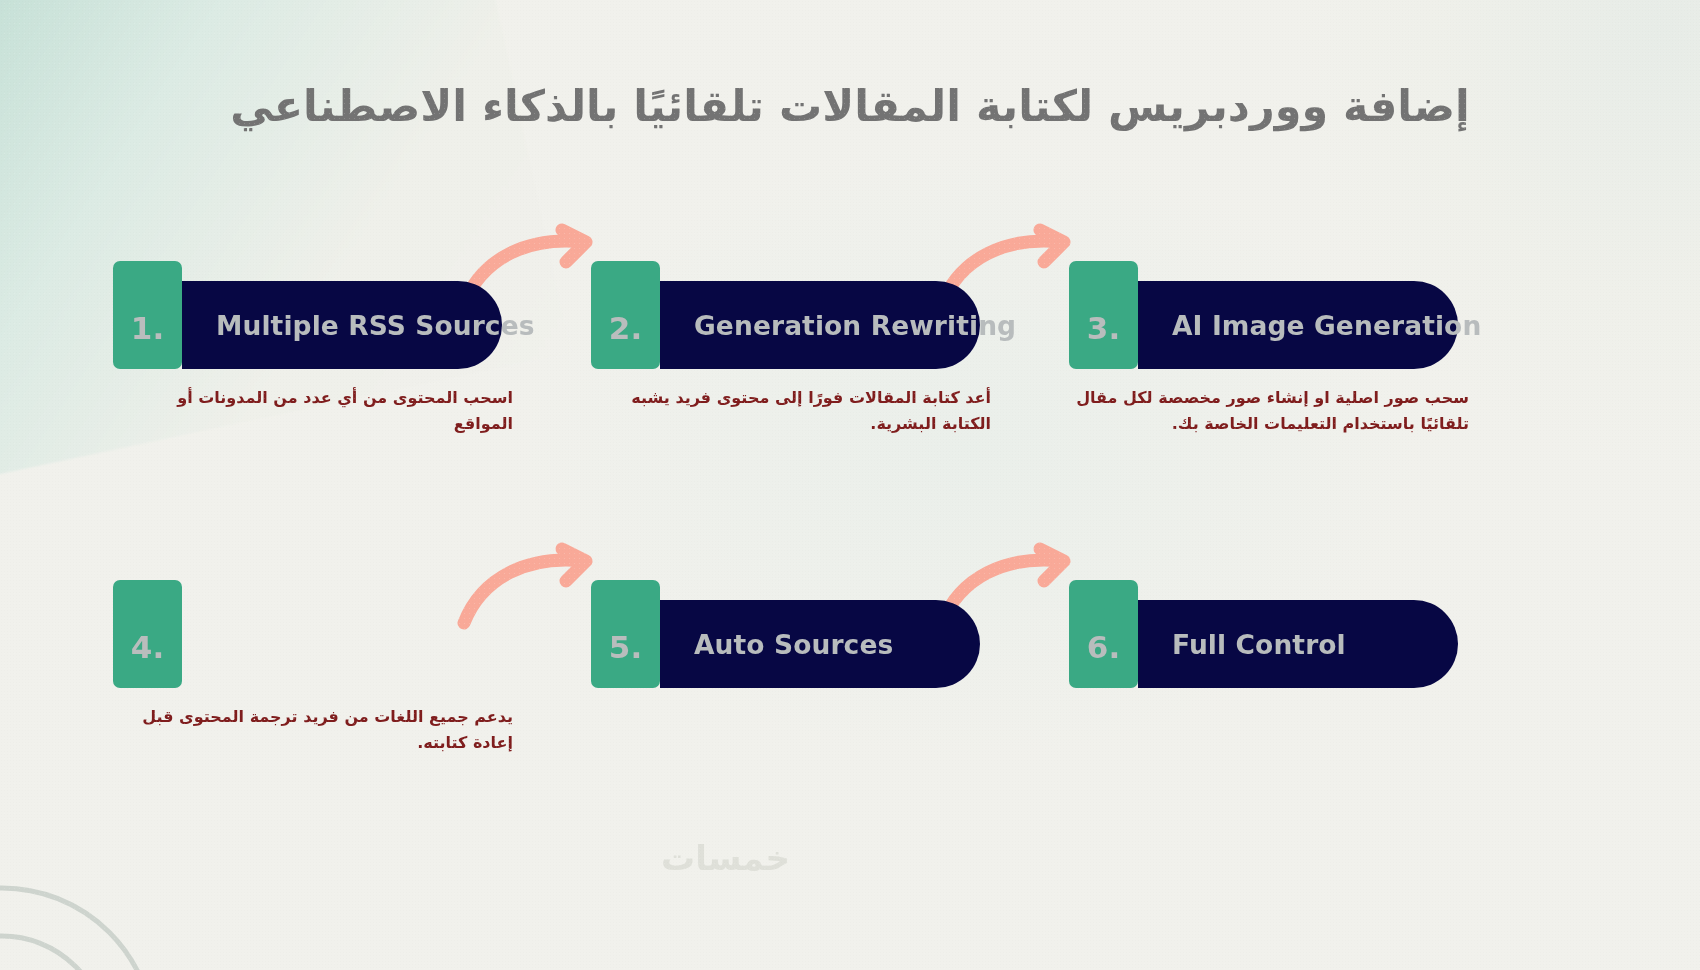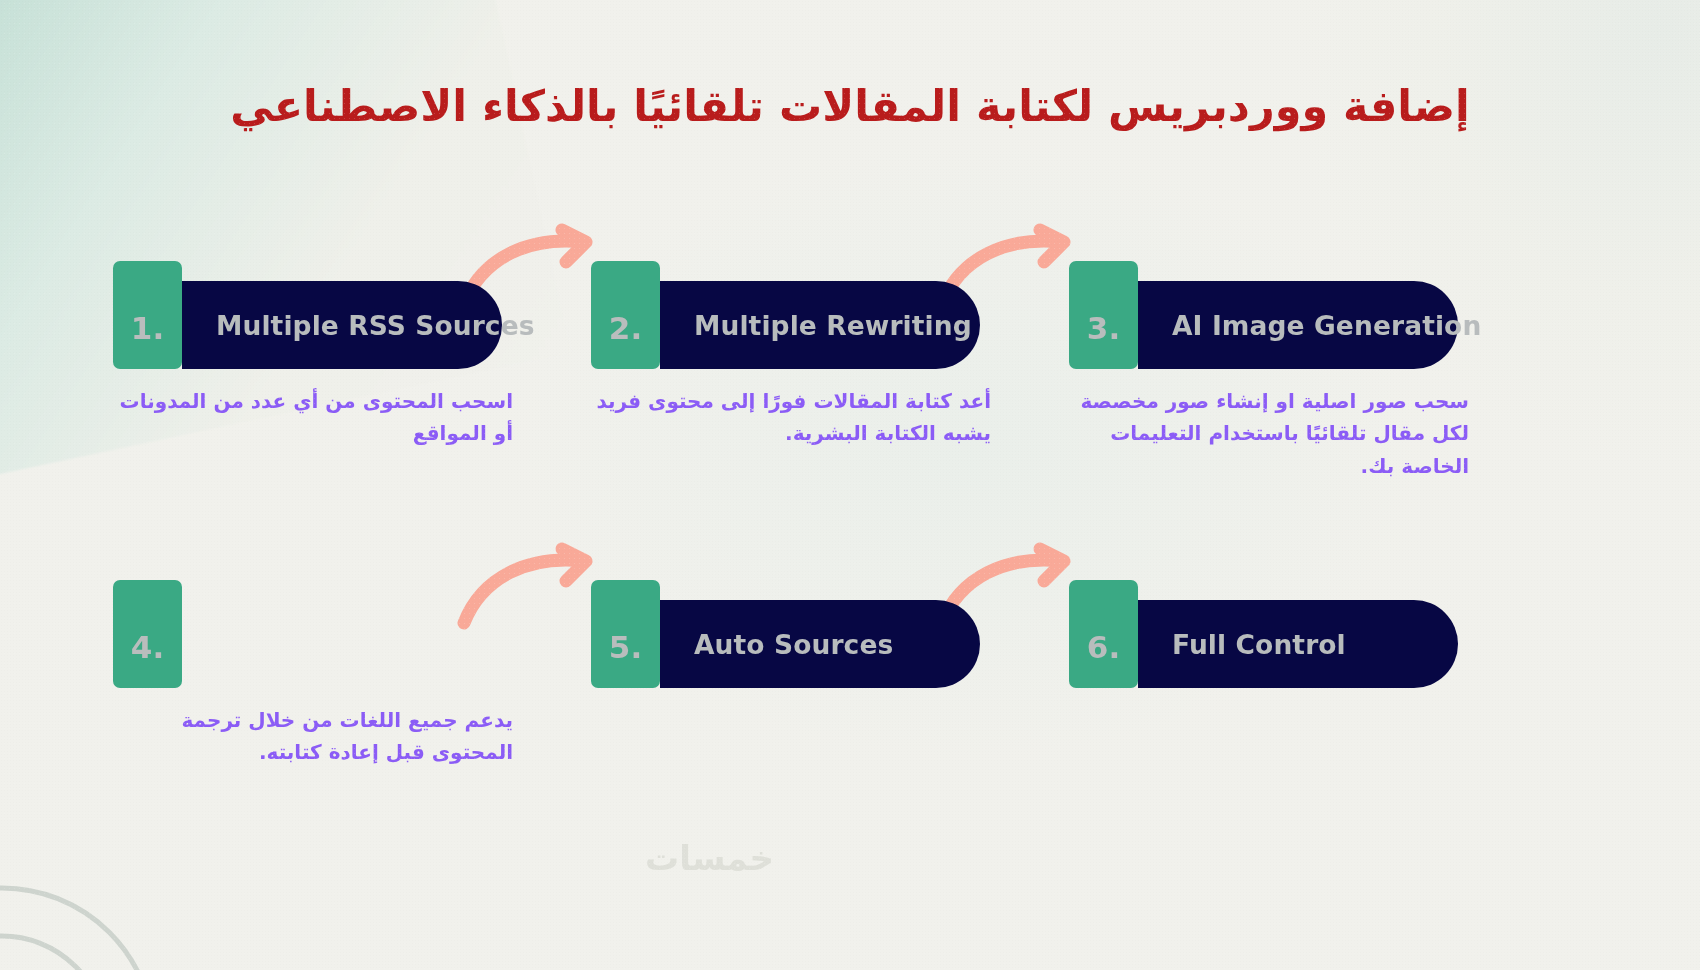--- a/index.html
+++ b/index.html
@@ -53,21 +53,21 @@
     background-size:3px 3px, 5px 5px;
     background-position:0 0, 2px 1px;
   }
 
   
   .title{
     position:absolute;
     left:150px;top:78px;width:1400px;
     text-align:center;
     direction:rtl;
-    color:#b91c1c;
+    color:#737373;
     font-size:43px;
     font-weight:bold;
     line-height:1.32;
     letter-spacing:-.2px;
   }
 
   
   .grid{
     position:absolute;
     left:0;top:250px;
@@ -119,38 +119,38 @@
     letter-spacing:.1px;
     margin-left:34px;
     white-space:nowrap;
   }
   .desc{
     position:absolute;
     left:0;top:135px;
     width:400px;
     direction:rtl;
     text-align:right;
-    color:#8b5cf6;
-    font-size:20px;
+    color:#7f1d1d;
+    font-size:16px;
     font-weight:bold;
     line-height:1.62;
   }
 
   
   .arrow{
     position:absolute;
     pointer-events:none;
     z-index:0;
   }
   .arrow svg{display:block;overflow:visible;}
 
   
   .watermark{
     position:absolute;
-    left:0;top:838px;width:1419px;
+    left:16px;top:838px;width:1419px;
     text-align:center;
     direction:rtl;
     color:#dfe0d9;
     font-size:34px;
     font-weight:bold;
     letter-spacing:2px;
   }
 </style>
 </head>
 <body>
@@ -202,21 +202,21 @@
         </div>
         <div class="desc">اسحب المحتوى من أي عدد من المدونات أو المواقع</div>
       </div>
 
       <div class="card c1">
         <div class="header">
           <div class="badge">
             <span>2.</span>
           </div>
           <div class="bar">
-            <span>Multiple Rewriting</span>
+            <span>Generation Rewriting</span>
           </div>
         </div>
         <div class="desc">أعد كتابة المقالات فورًا إلى محتوى فريد يشبه الكتابة البشرية.</div>
       </div>
 
       <div class="card c2">
         <div class="header">
           <div class="badge">
             <span>3.</span>
           </div>
@@ -243,21 +243,21 @@
           <path d="M104 0 L128 12 L108 32" fill="none" stroke="#f9a998" stroke-width="13" stroke-linecap="round" stroke-linejoin="round"></path>
         </svg>
       </div>
 
       <div class="card c0">
         <div class="header">
           <div class="badge">
             <span>4.</span>
           </div>
         </div>
-        <div class="desc">يدعم جميع اللغات من خلال ترجمة المحتوى قبل إعادة كتابته.</div>
+        <div class="desc">يدعم جميع اللغات من فريد ترجمة المحتوى قبل إعادة كتابته.</div>
       </div>
 
       <div class="card c1">
         <div class="header">
           <div class="badge">
             <span>5.</span>
           </div>
           <div class="bar">
             <span>Auto Sources</span>
           </div>

